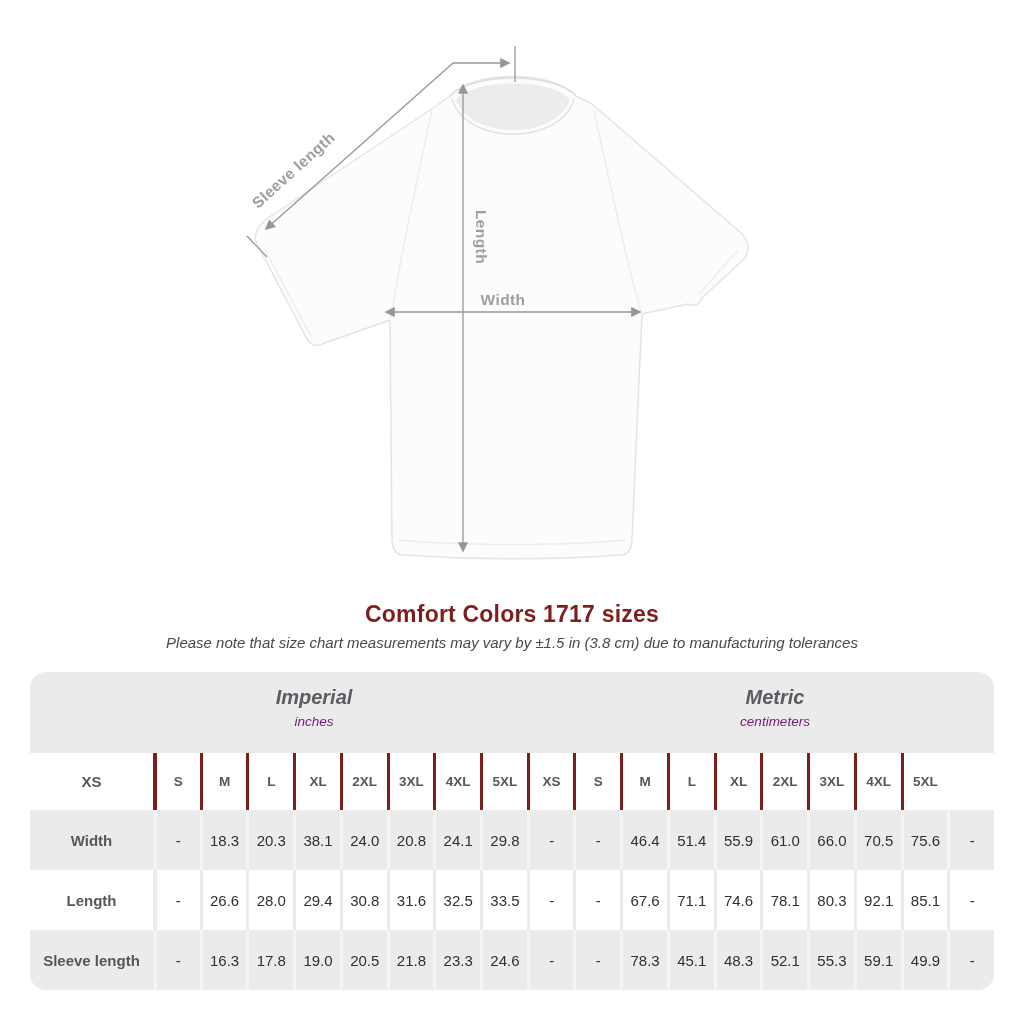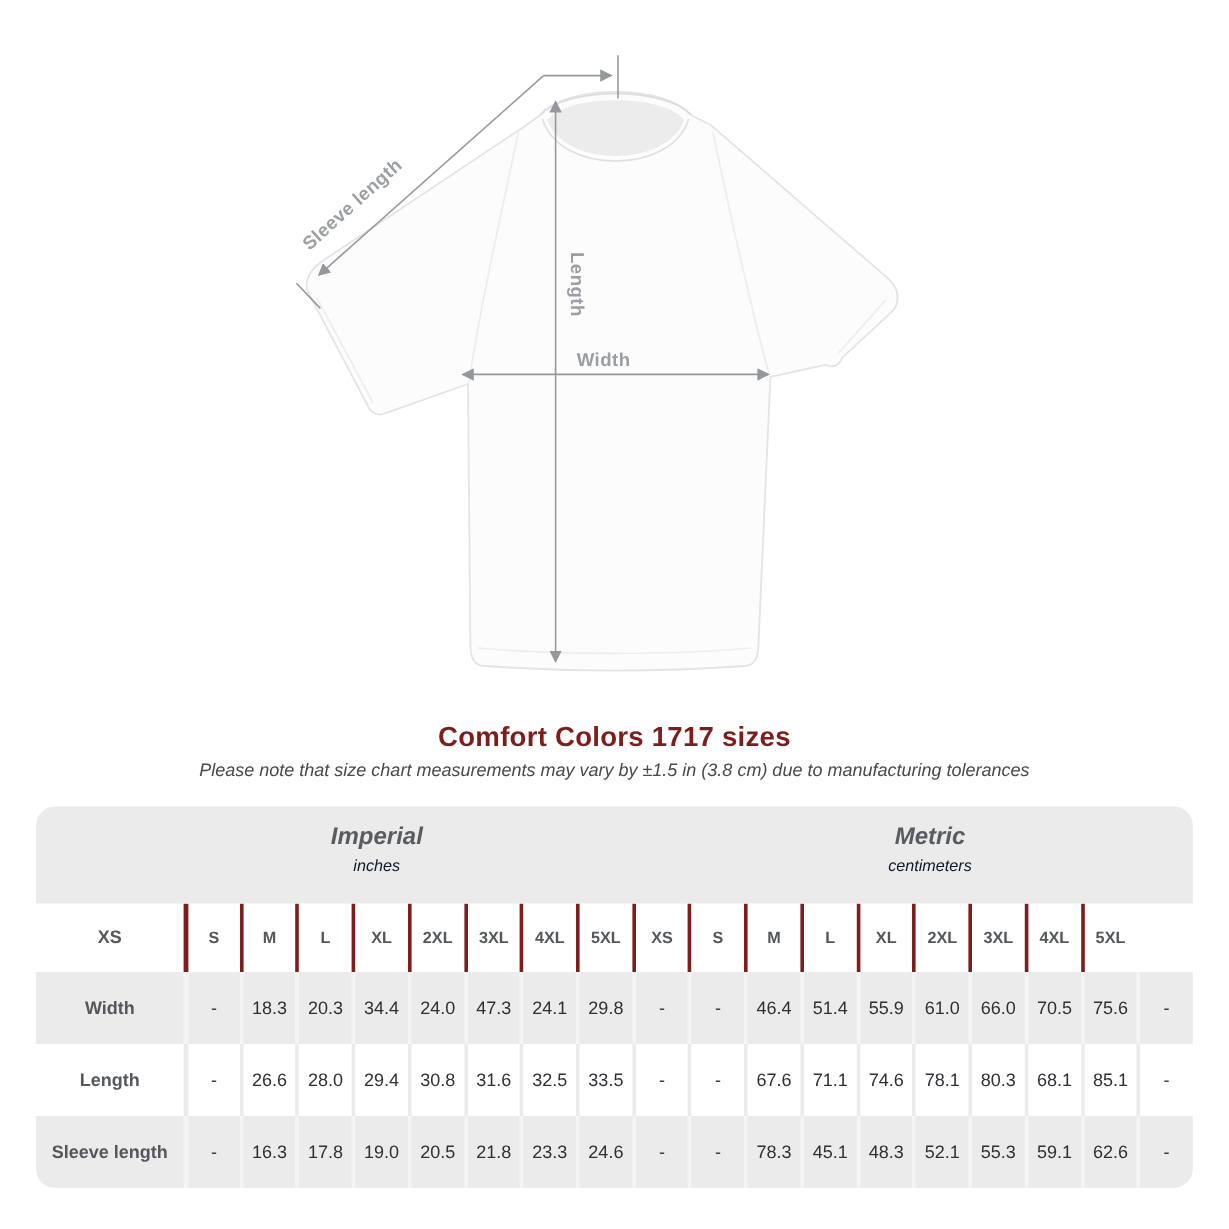--- a/index.html
+++ b/index.html
@@ -18,21 +18,21 @@
   .chart-subtitle { position:absolute; top:634px; left:0; width:1024px; text-align:center;
                     font-style:italic; font-size:15px; color:#47494d; }
 
   
   .size-table { position:absolute; left:30px; top:672px; width:964px; }
   .band { height:81px; background:#ebebeb; border-radius:16px 16px 0 0; position:relative; }
   .unit { position:absolute; top:14px; transform:translateX(-50%); text-align:center; color:#595d62; }
   .unit-imperial { left:284px; }
   .unit-metric { left:745px; }
   .unit-label { font-size:20px; font-weight:bold; font-style:italic; }
-  .unit-sub { font-size:13.5px; font-style:italic; margin-top:5px; color:#0f172a; }
+  .unit-sub { font-size:13.5px; font-style:italic; margin-top:5px; color:#701a75; }
 
   .grid { display:grid; grid-template-columns:123px repeat(18, 1fr); }
   .grid .cell { display:flex; align-items:center; justify-content:center; overflow:hidden; }
 
   .header-row { height:57px; background:#ffffff; }
   .header-row .cell { border-left:3px solid #7f1d1d; font-weight:bold; font-size:13.5px; color:#54575c; }
   .header-row .cell:nth-child(2) { border-left-width:4px; }
   .header-row .cell:first-child { border-left:none; font-size:15px; }
 
   .data-row { height:60px; }
@@ -140,23 +140,23 @@
       <div class="cell">3XL</div>
       <div class="cell">4XL</div>
       <div class="cell">5XL</div>
     </div>
 
     <div class="grid data-row row-shaded">
       <div class="cell">Width</div>
       <div class="cell">-</div>
       <div class="cell">18.3</div>
       <div class="cell">20.3</div>
-      <div class="cell">34.4</div>
+      <div class="cell">38.1</div>
       <div class="cell">24.0</div>
-      <div class="cell">47.3</div>
+      <div class="cell">20.8</div>
       <div class="cell">24.1</div>
       <div class="cell">29.8</div>
       <div class="cell">-</div>
       <div class="cell">-</div>
       <div class="cell">46.4</div>
       <div class="cell">51.4</div>
       <div class="cell">55.9</div>
       <div class="cell">61.0</div>
       <div class="cell">66.0</div>
       <div class="cell">70.5</div>
@@ -174,21 +174,21 @@
       <div class="cell">31.6</div>
       <div class="cell">32.5</div>
       <div class="cell">33.5</div>
       <div class="cell">-</div>
       <div class="cell">-</div>
       <div class="cell">67.6</div>
       <div class="cell">71.1</div>
       <div class="cell">74.6</div>
       <div class="cell">78.1</div>
       <div class="cell">80.3</div>
-      <div class="cell">68.1</div>
+      <div class="cell">92.1</div>
       <div class="cell">85.1</div>
       <div class="cell">-</div>
     </div>
 
     <div class="grid data-row row-shaded row-last">
       <div class="cell">Sleeve length</div>
       <div class="cell">-</div>
       <div class="cell">16.3</div>
       <div class="cell">17.8</div>
       <div class="cell">19.0</div>
@@ -197,18 +197,18 @@
       <div class="cell">23.3</div>
       <div class="cell">24.6</div>
       <div class="cell">-</div>
       <div class="cell">-</div>
       <div class="cell">78.3</div>
       <div class="cell">45.1</div>
       <div class="cell">48.3</div>
       <div class="cell">52.1</div>
       <div class="cell">55.3</div>
       <div class="cell">59.1</div>
-      <div class="cell">62.6</div>
+      <div class="cell">49.9</div>
       <div class="cell">-</div>
     </div>
 
   </div>
 </div>
 
 </body></html>

